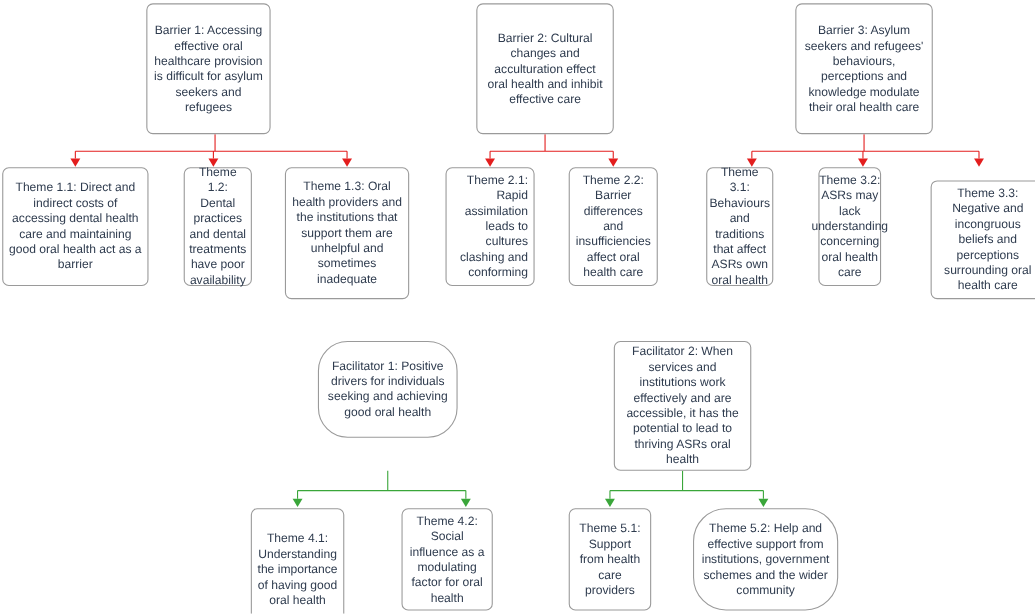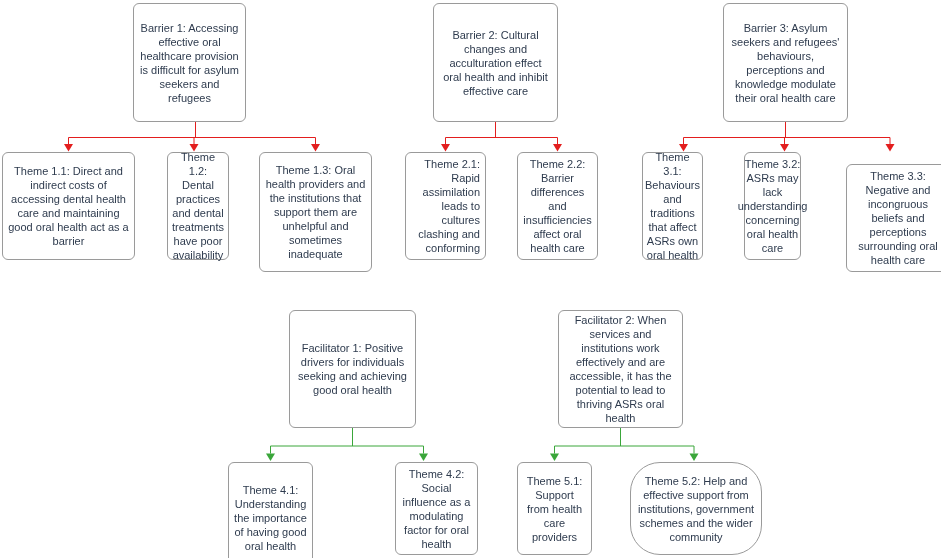--- a/index.html
+++ b/index.html
@@ -47,25 +47,25 @@
   
   .t11{left:2px;top:152px;width:133px;height:108px;}
   .t12{left:167px;top:152px;width:62px;height:108px;}
   .t13{left:259px;top:152px;width:113px;height:120px;}
   .t21{left:405px;top:152px;width:81px;height:108px;text-align:right;}
   .t22{left:517px;top:152px;width:81px;height:108px;}
   .t31{left:642px;top:152px;width:61px;height:108px;}
   .t32{left:744px;top:152px;width:57px;height:108px;}
   .t33{left:846px;top:164px;width:104px;height:108px;align-items:flex-end;}
   
-  .f1{left:289px;top:310px;width:127px;height:118px;}
+  .f1{left:289px;top:310px;width:127px;height:88px;border-radius:27px;}
   .f2{left:558px;top:310px;width:125px;height:118px;}
   
   .t41{left:228px;top:462px;width:85px;height:111px;}
-  .t42{left:395px;top:462px;width:83px;height:93px;}
+  .t42{left:365px;top:462px;width:83px;height:93px;}
   .t51{left:517px;top:462px;width:75px;height:93px;}
   .t52{left:630px;top:462px;width:132px;height:93px;border-radius:30px;}
 </style>
 </head>
 <body>
 
 <div id="canvas">
 
   <svg id="connector-layer" viewBox="0 0 941 558" xmlns="http://www.w3.org/2000/svg">
 

